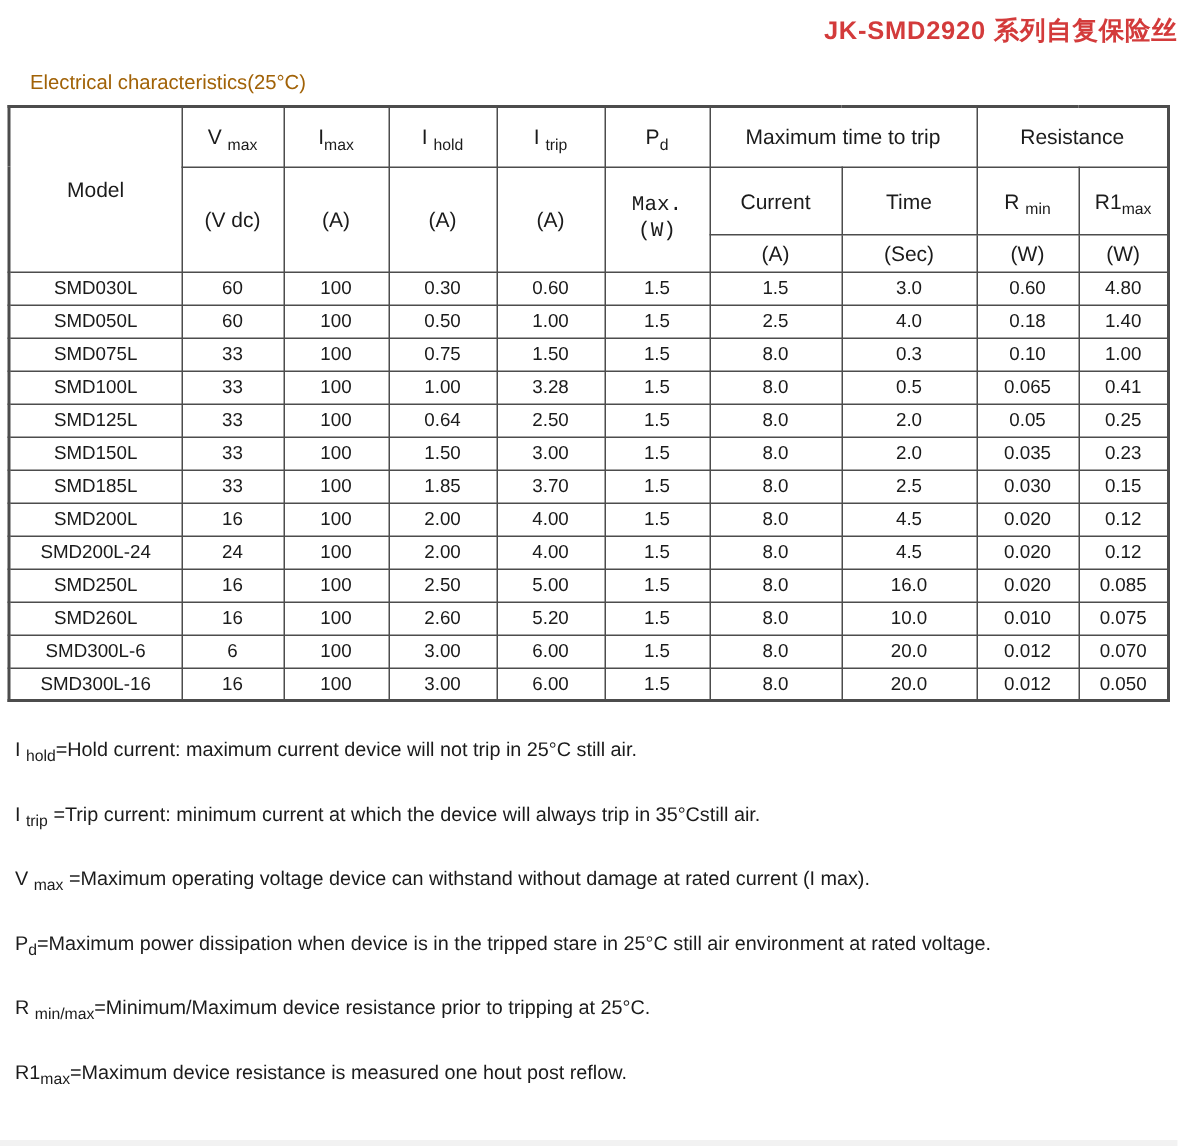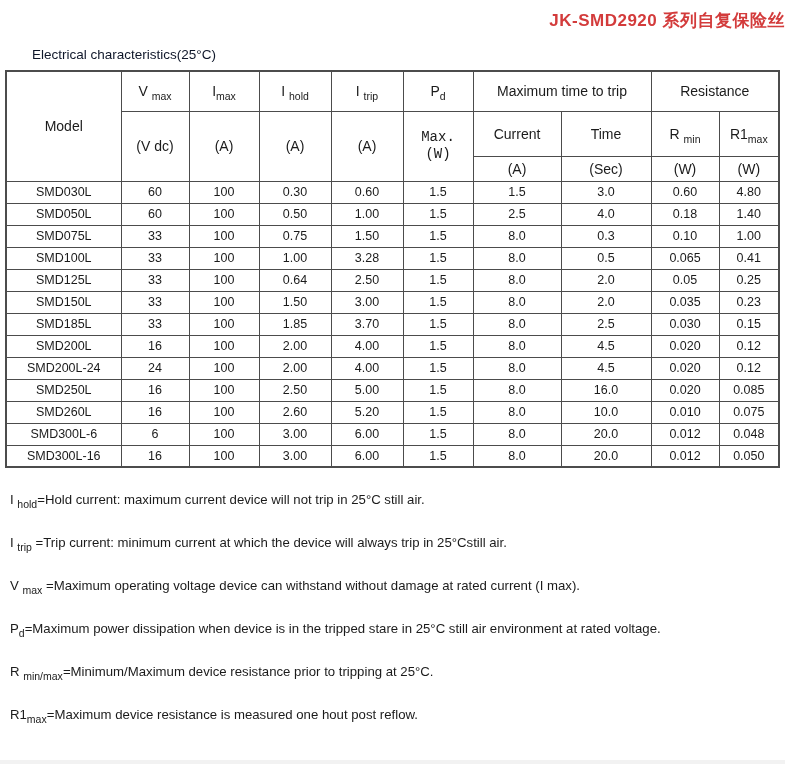--- a/index.html
+++ b/index.html
@@ -15,23 +15,23 @@
   }
   .title {
     padding-top: 9px;
     text-align: right;
     font-size: 17px;
     font-weight: bold;
     color: var(--accent, #d33b3b);
     letter-spacing: 0.5px;
   }
   .subtitle {
-    margin: 15px 0 8px 32px;
+    margin: 15px 0 8px 20px;
     font-size: 13.5px;
-    color: #0f172a;
+    color: #a16207;
   }
   table.spec {
     border-collapse: collapse;
     table-layout: fixed;
     width: 774px;
     margin-left: 5px;
     border: 2px solid #4c4c4c;
   }
   .spec th, .spec td {
     border: 1px solid #4c4c4c;
@@ -256,39 +256,39 @@
       <tr>
         <td>SMD300L-6</td>
         <td>6</td>
         <td>100</td>
         <td>3.00</td>
         <td>6.00</td>
         <td>1.5</td>
         <td>8.0</td>
         <td>20.0</td>
         <td>0.012</td>
-        <td>0.048</td>
+        <td>0.070</td>
       </tr>
       <tr>
         <td>SMD300L-16</td>
         <td>16</td>
         <td>100</td>
         <td>3.00</td>
         <td>6.00</td>
         <td>1.5</td>
         <td>8.0</td>
         <td>20.0</td>
         <td>0.012</td>
         <td>0.050</td>
       </tr>
     </tbody>
 </table>
 
 <div class="footnotes">
     <p class="footnote"><span>I </span><sub>hold</sub><span>=Hold current: maximum current device will not trip in 25°C still air.</span></p>
-    <p class="footnote"><span>I </span><sub>trip</sub><span> =Trip current: minimum current at which the device will always trip in 25°Cstill air.</span></p>
+    <p class="footnote"><span>I </span><sub>trip</sub><span> =Trip current: minimum current at which the device will always trip in 35°Cstill air.</span></p>
     <p class="footnote"><span>V </span><sub>max</sub><span> =Maximum operating voltage device can withstand without damage at rated current (I max).</span></p>
     <p class="footnote"><span>P</span><sub>d</sub><span>=Maximum power dissipation when device is in the tripped stare in 25°C still air environment at rated voltage.</span></p>
     <p class="footnote"><span>R </span><sub>min/max</sub><span>=Minimum/Maximum device resistance prior to tripping at 25°C.</span></p>
     <p class="footnote"><span>R1</span><sub>max</sub><span>=Maximum device resistance is measured one hout post reflow.</span></p>
   </div>
 
 <div class="page-bottom-artifact"></div>
 
 </body></html>

